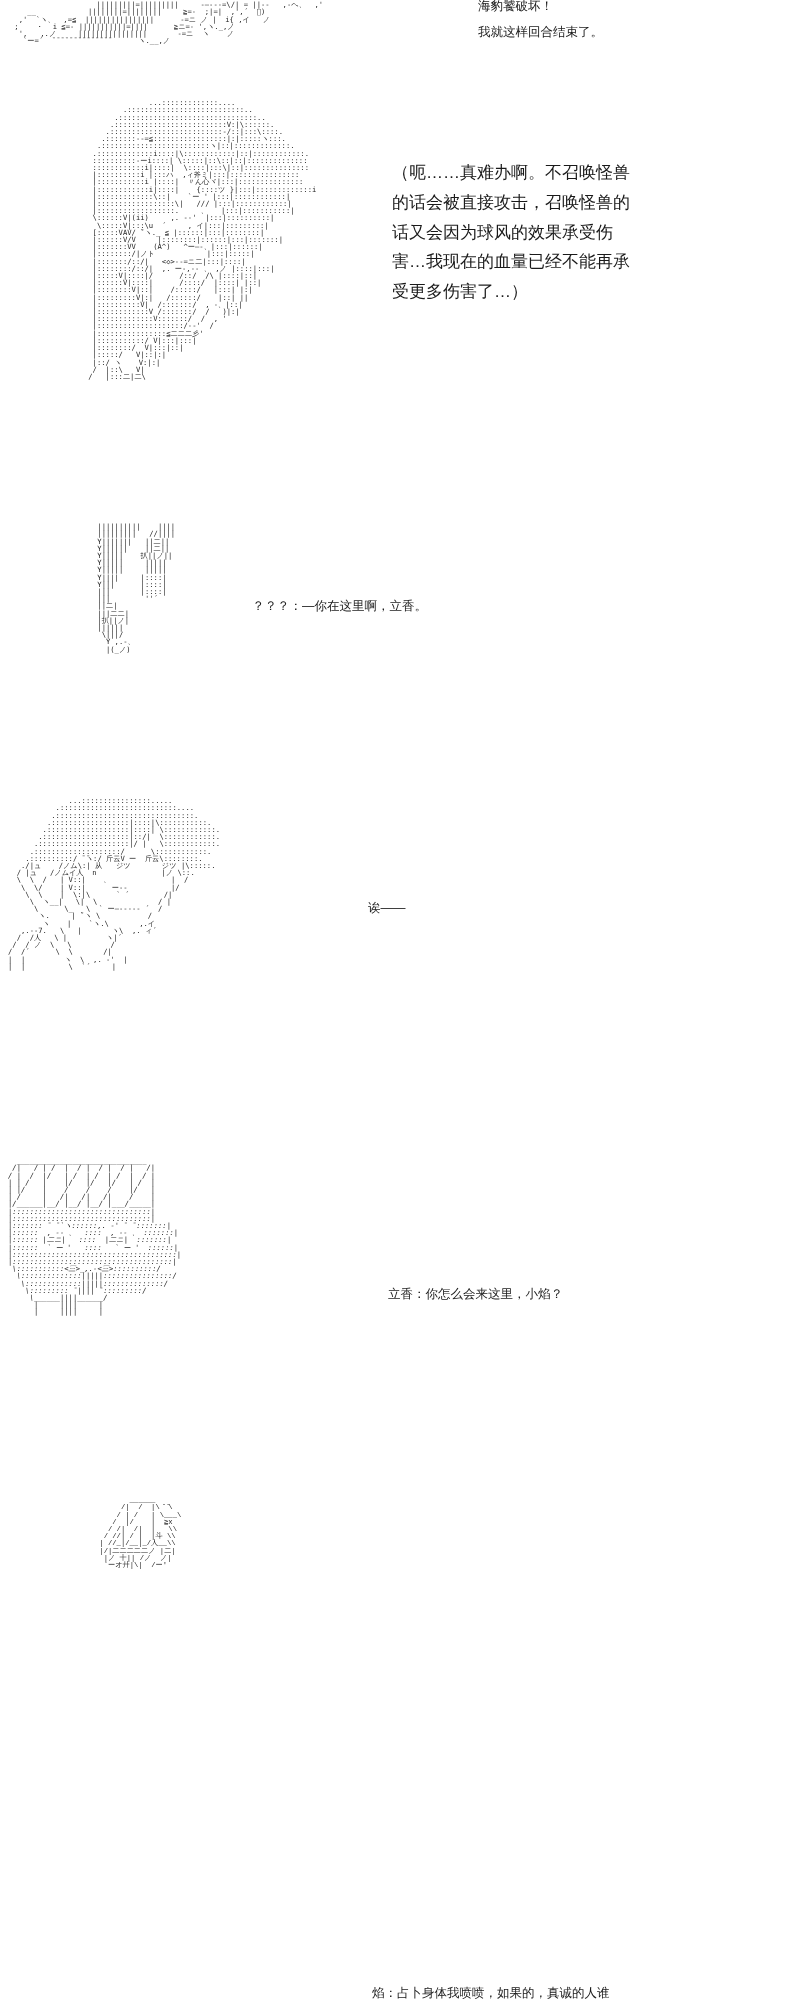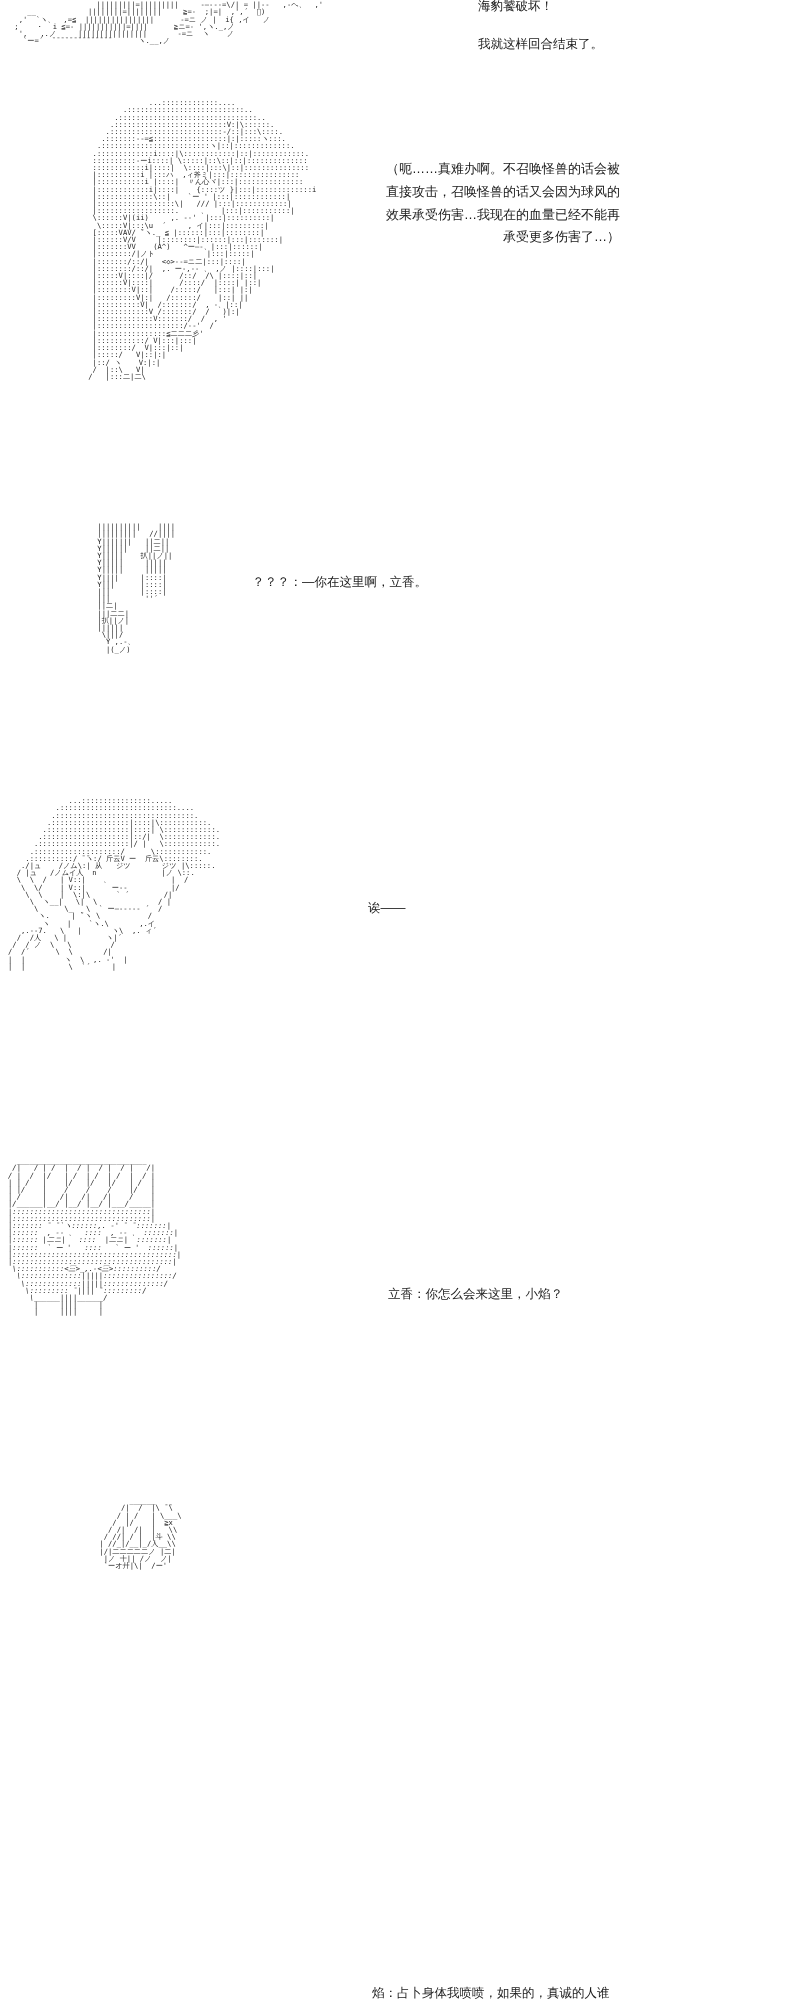--- a/index.html
+++ b/index.html
@@ -34,27 +34,27 @@
     color: #1a1a1a;
     line-height: 1.75;
     white-space: pre-wrap;
   }
   
   #aa-top      { left: 10px;  top: -6px;   font-size: 7.2px; }
   #aa-archer   { left: 58px;  top: 92px;   font-size: 7.2px; }
   #aa-mystery  { left: 80px;  top: 516px;  font-size: 7.2px; }
   #aa-gudako   { left: 8px;   top: 790px;  font-size: 7.2px; }
   #aa-face     { left: 8px;   top: 1150px; font-size: 7.2px; font-style: italic; }
-  #aa-bottom   { left: 95px;  top: 1490px; font-size: 7.2px; }
+  #aa-bottom   { left: 95px;  top: 1490px; font-size: 7.2px; font-family: Liberation Mono, monospace; }
 
   
   #d-seal1 { left: 478px; top: -4px;   font-size: 12.5px; }
-  #d-seal2 { left: 478px; top: 22px;   font-size: 12.5px; margin-top: 12px; }
-  #d-think { left: 380px; top: 158px;  font-size: 13px; width: 240px; text-align: right; }
-  #d-who   { left: 252px; top: 572px;  font-size: 12.5px; }
+  #d-seal2 { left: 478px; top: 22px;   font-size: 12.5px; }
+  #d-think { left: 392px; top: 158px;  font-size: 17px; width: 240px; }
+  #d-who   { left: 252px; top: 596px;  font-size: 12.5px; }
   #d-eh    { left: 368px; top: 898px;  font-size: 12.5px; }
   #d-rika  { left: 388px; top: 1284px; font-size: 12.5px; }
   #d-last  { left: 372px; top: 1983px; font-size: 12.5px; width: 300px; }
 </style>
 </head>
 <body>
 
 <div class="page">
 
   <pre class="aa" id="aa-top">                    |||||||||=|||||||||     -―---=\/| = ||--   ,-ヘ、  ,'

